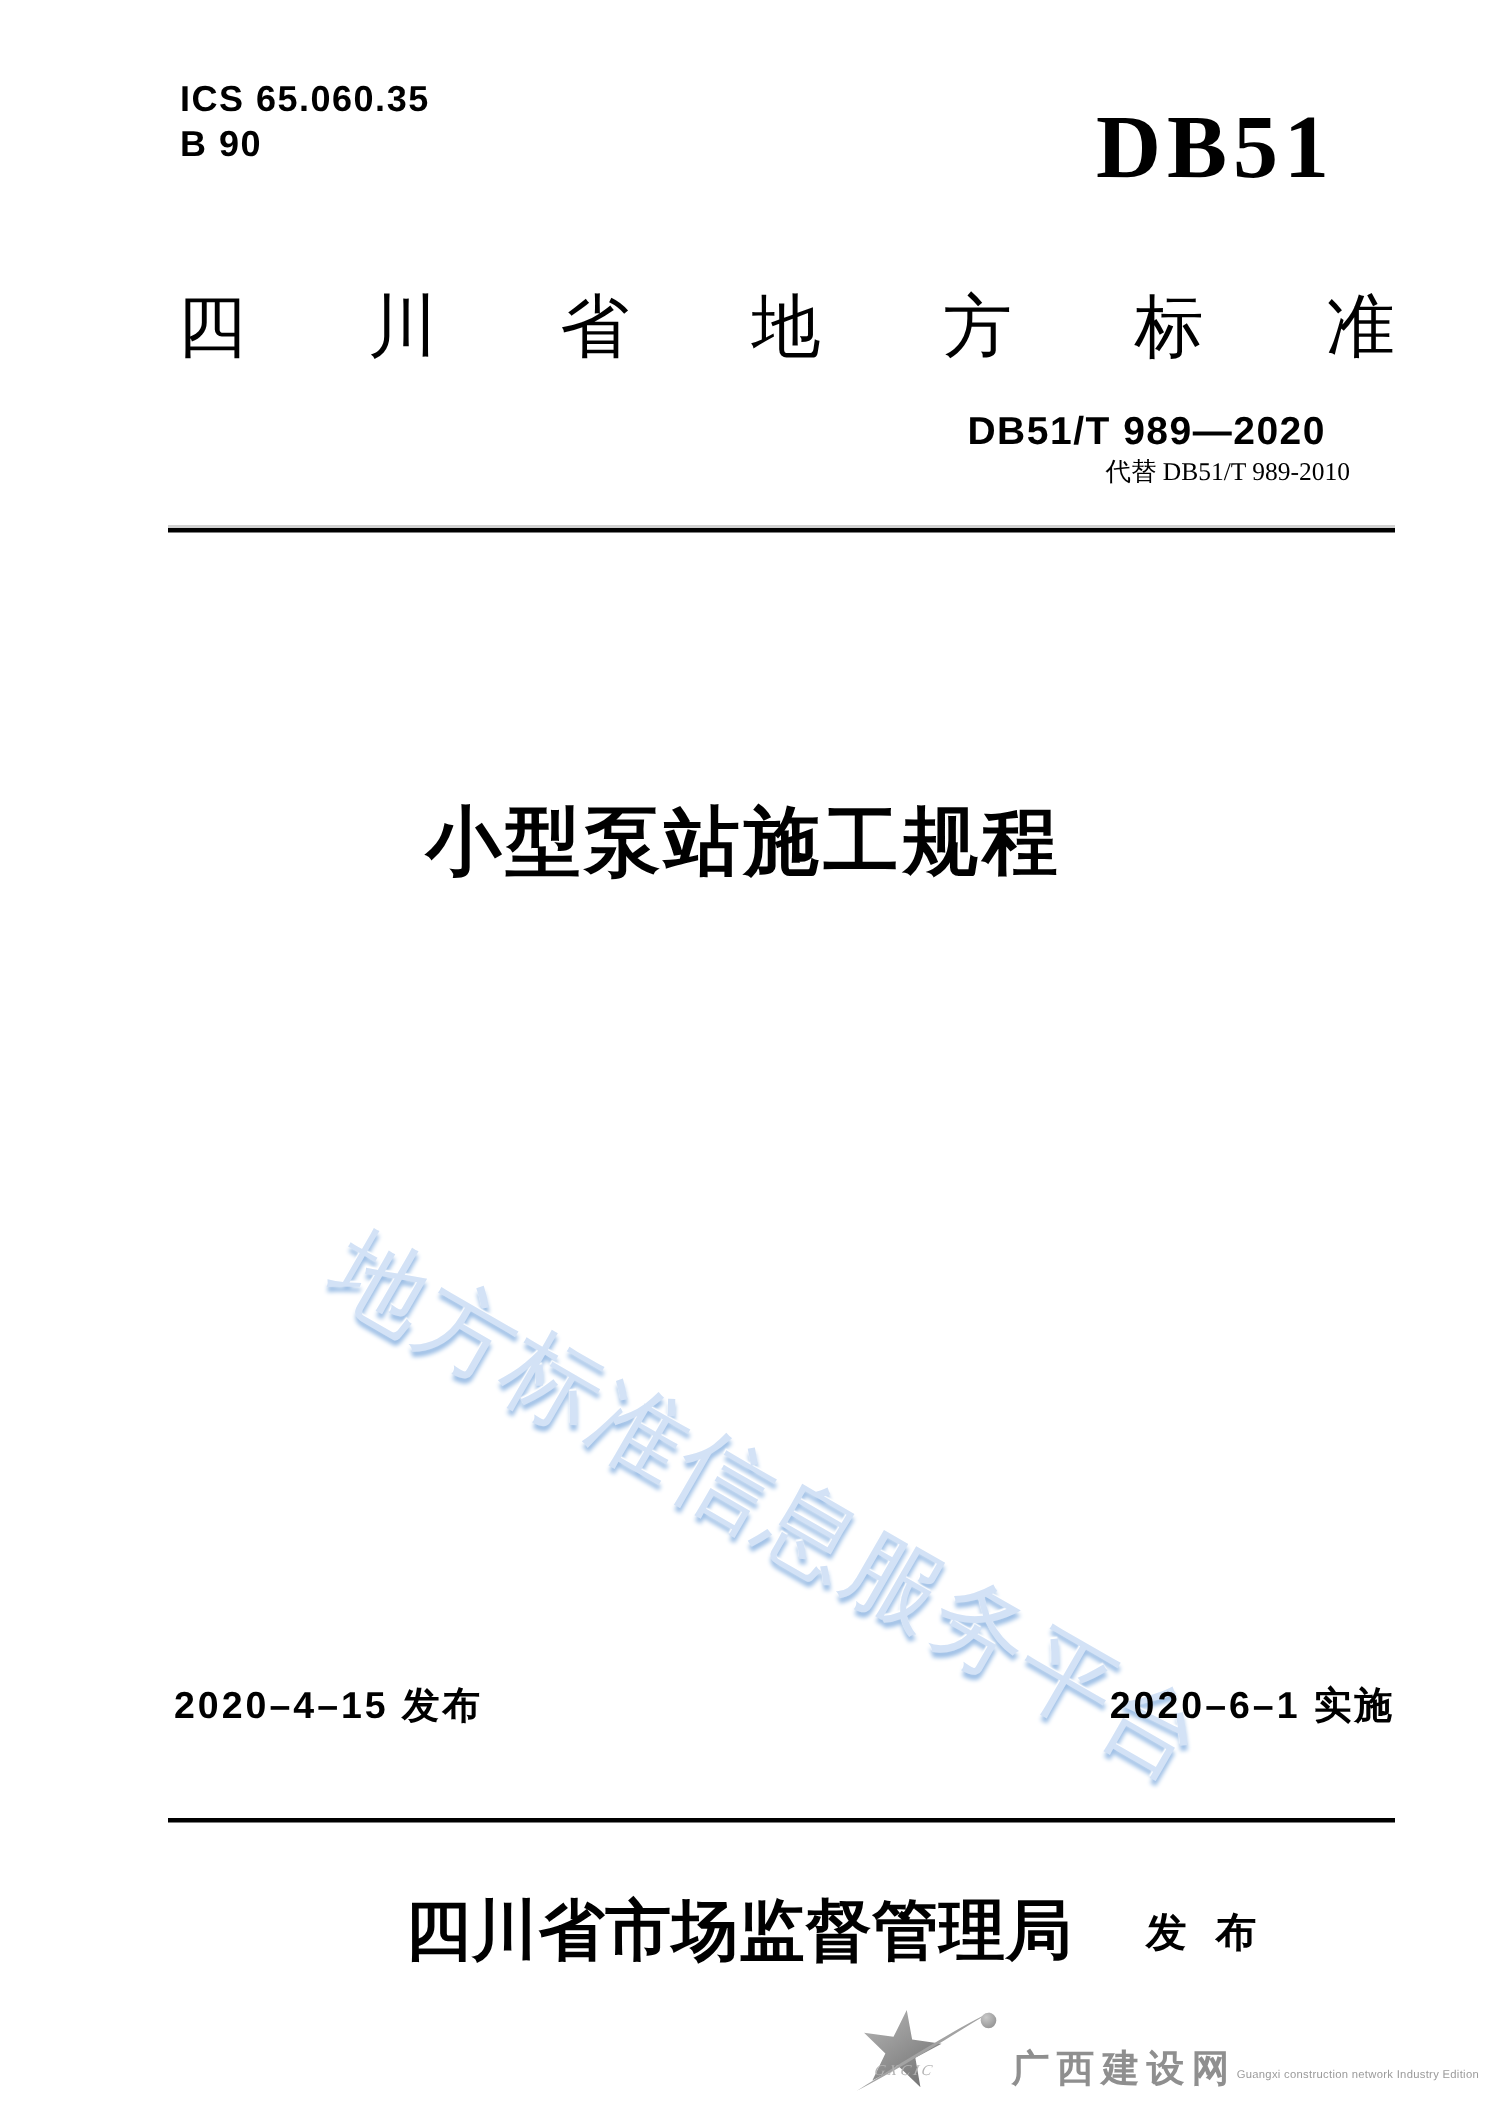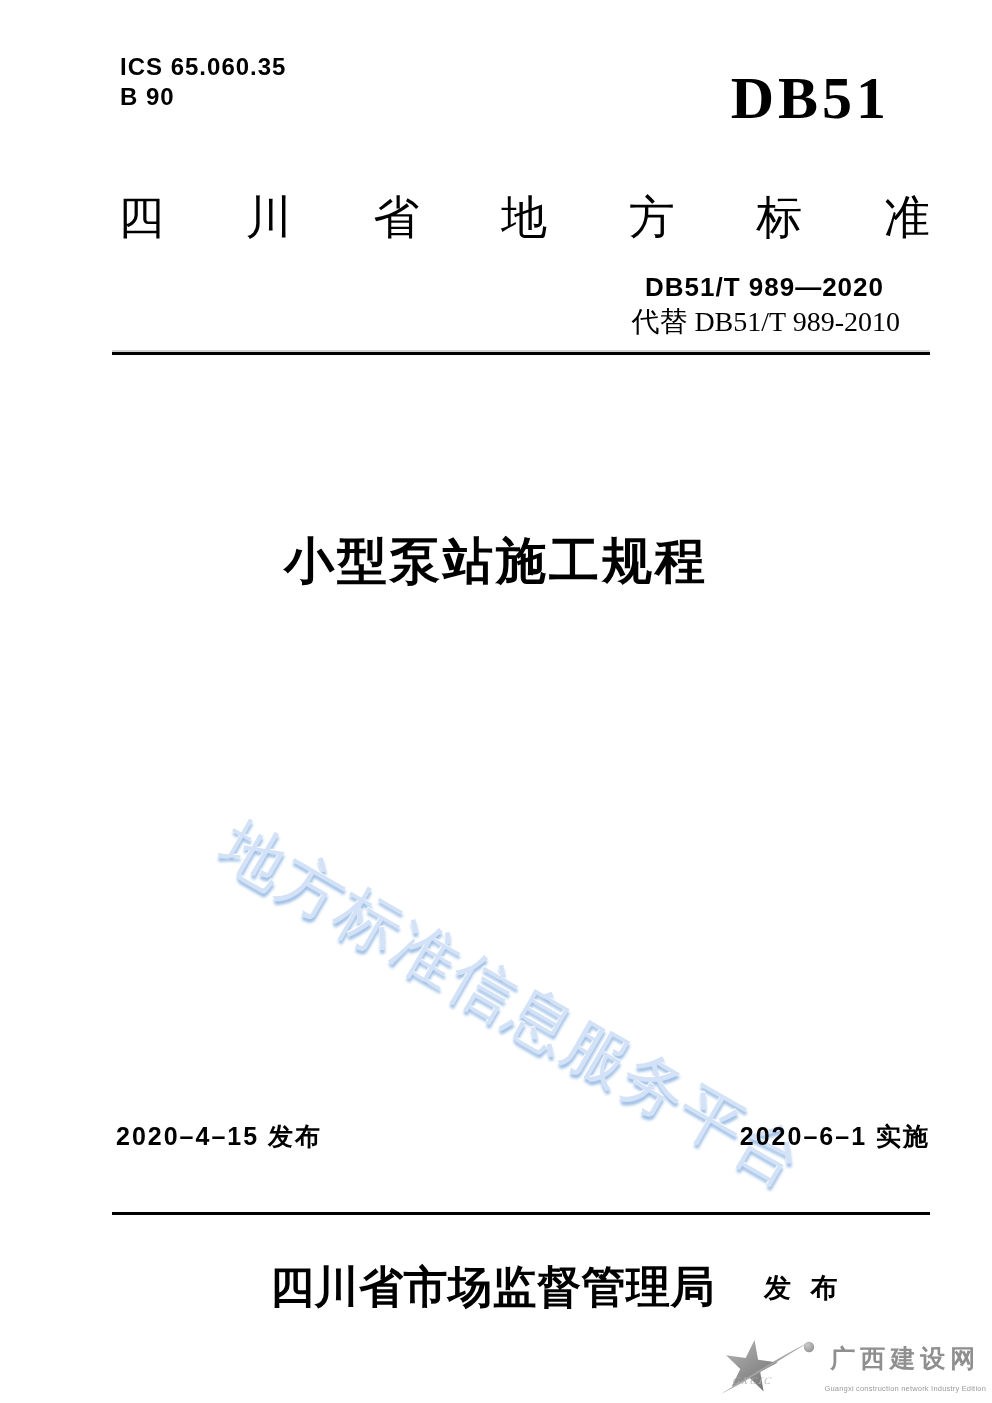--- a/index.html
+++ b/index.html
@@ -54,21 +54,21 @@
     top: 272px;
     font-size: 26px;
     font-weight: bold;
     letter-spacing: 1px;
   }
   .replaces {
     position: absolute;
     right: 92px;
     top: 303px;
     font-family: "Liberation Serif", "DejaVu Serif", serif;
-    font-size: 28px;
+    font-size: 17px;
   }
 
   .rule {
     position: absolute;
     left: 112px;
     right: 62px;
     height: 3px;
     background: #000;
   }
   .rule-top { top: 352px; box-shadow: 0 -2px 0 rgba(0,0,0,0.18); }
@@ -141,21 +141,21 @@
     position: absolute;
     left: 12px;
     top: 38px;
     font-family: "Liberation Serif", "DejaVu Serif", serif;
     font-style: italic;
     font-size: 10px;
     letter-spacing: 2px;
     color: #b3b3b3;
     transform: skewX(-12deg);
   }
-  .logo-text { display: flex; flex-direction: column; padding-bottom: 2px; text-align: center; }
+  .logo-text { display: flex; flex-direction: row; padding-bottom: 2px; text-align: center; }
   .logo-name {
     font-family: "Liberation Serif", "DejaVu Serif", serif;
     font-size: 25px;
     line-height: 27px;
     letter-spacing: 5px;
     color: #8f8f8f;
     font-weight: bold;
   }
   .logo-caption {
     font-size: 7.5px;

